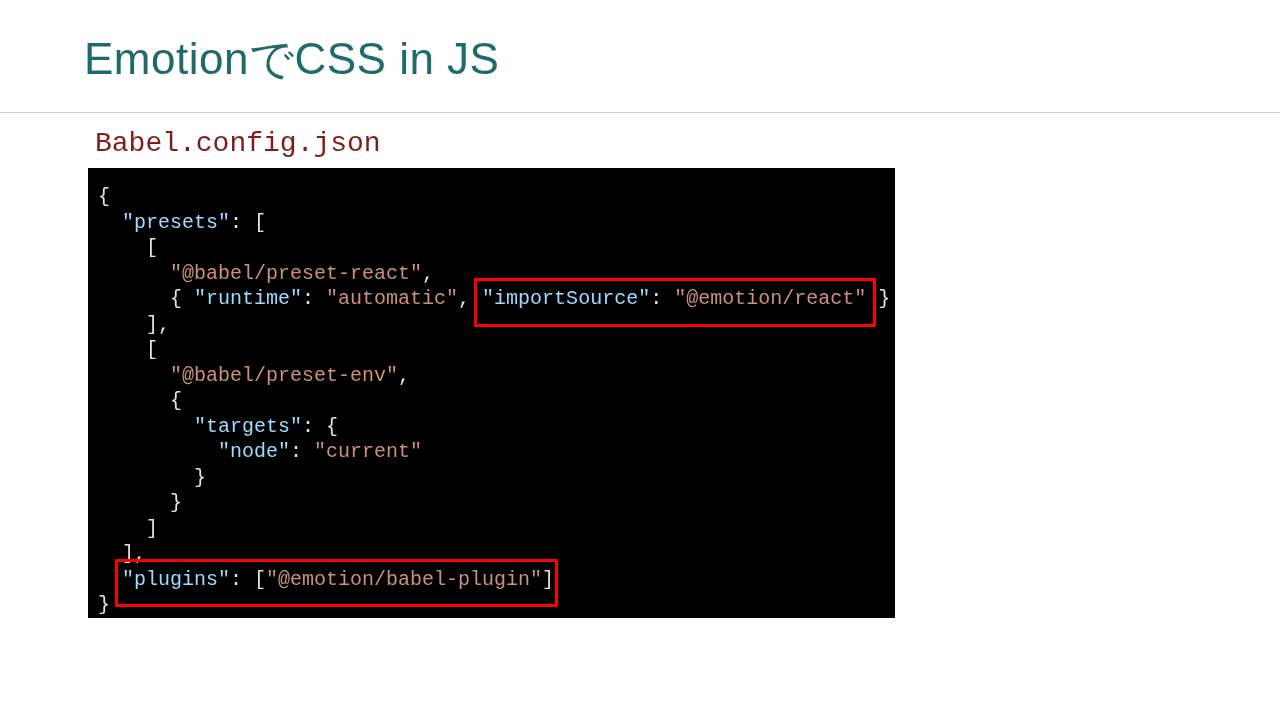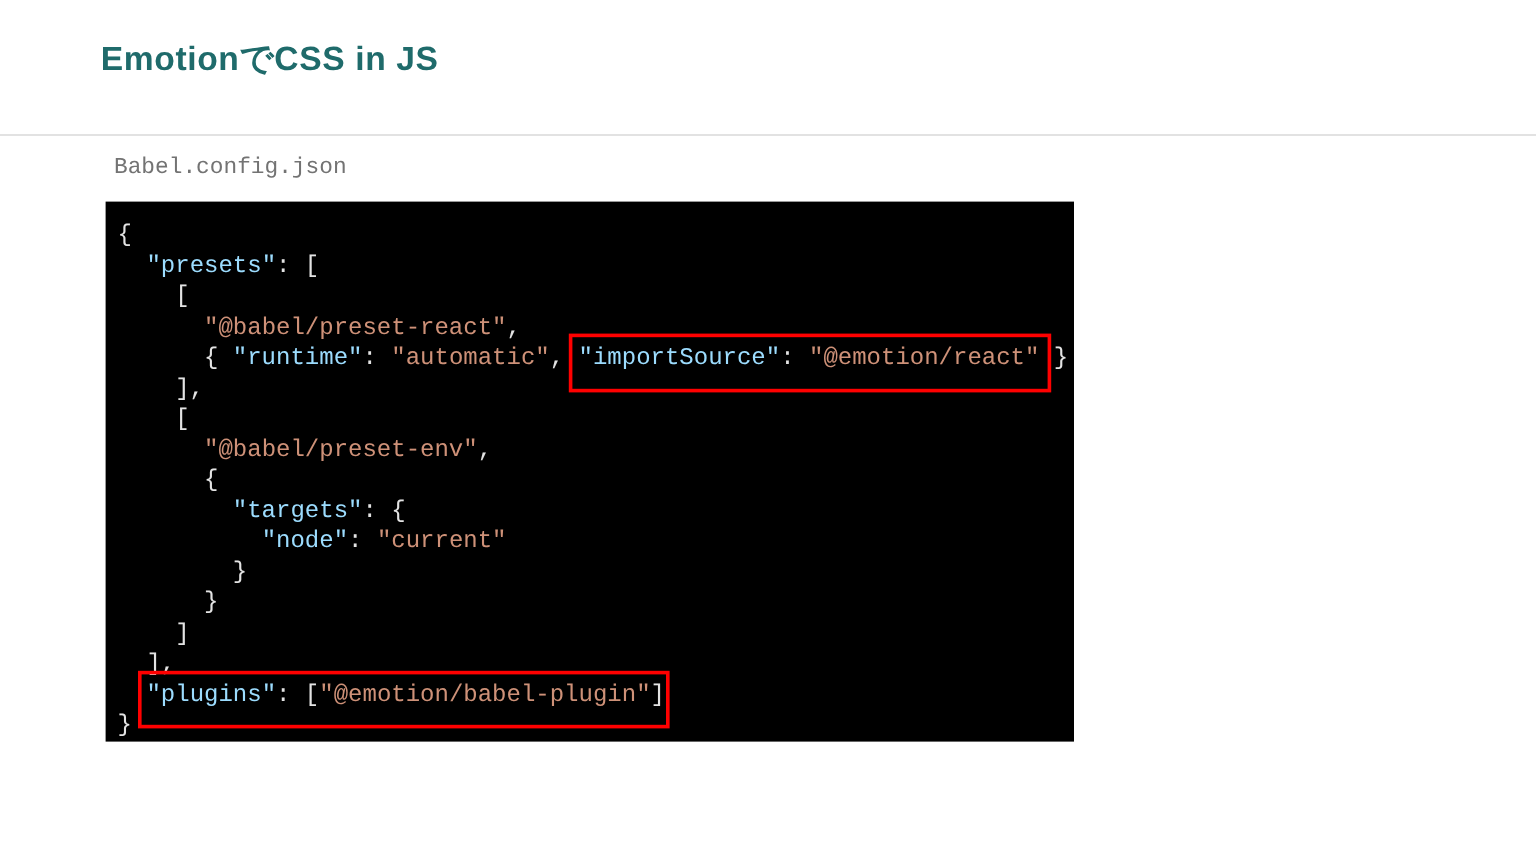--- a/index.html
+++ b/index.html
@@ -14,40 +14,40 @@
   .slide {
     position: relative;
     width: 1280px;
     height: 720px;
     box-sizing: border-box;
   }
   .title {
     position: absolute;
     left: 84px;
     top: 30px;
-    font-size: 28px;
-    font-weight: 700;
+    font-size: 44px;
+    font-weight: 400;
     color: #1f6b6b;
     letter-spacing: 0.5px;
   }
   .hr {
     position: absolute;
     left: 0;
     top: 112px;
     width: 1280px;
     height: 0;
     border-top: 1px solid #cfcfcf;
   }
   .filename {
     position: absolute;
     left: 95px;
     top: 128px;
     font-family: Consolas, "Courier New", monospace;
-    font-size: 19px;
-    color: #737373;
+    font-size: 28px;
+    color: #7f1d1d;
   }
   .codebox {
     position: absolute;
     left: 88px;
     top: 168px;
     width: 807px;
     height: 450px;
     background: #000000;
     box-sizing: border-box;
     padding: 16px 10px;

